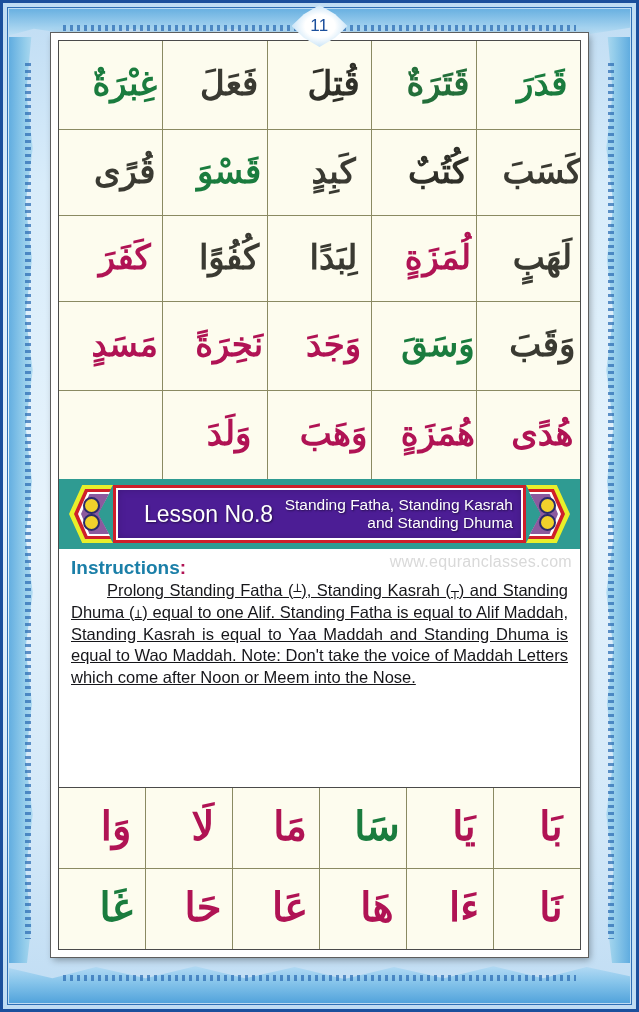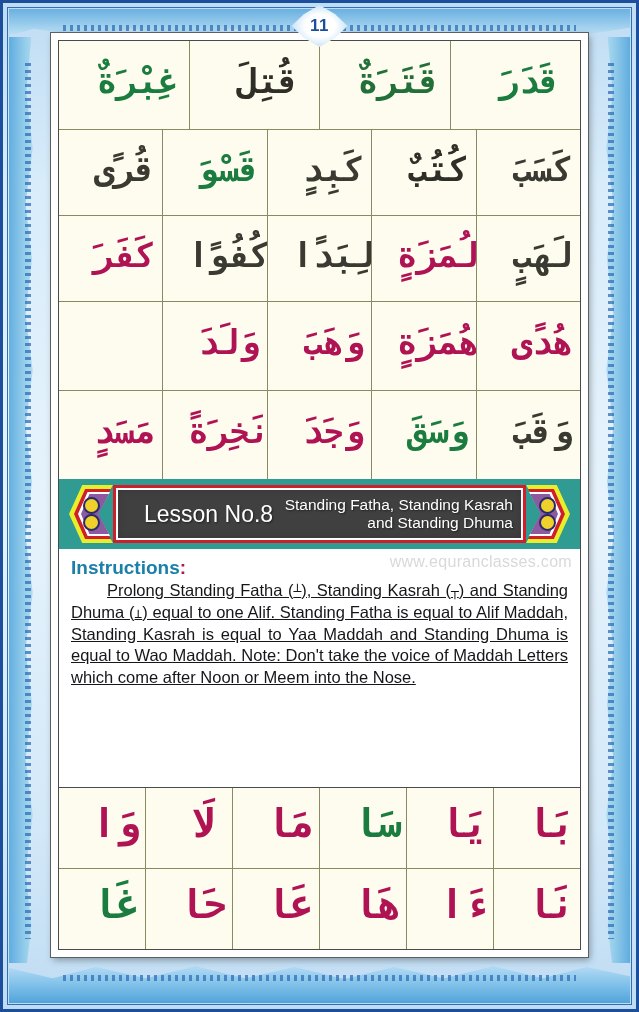--- a/index.html
+++ b/index.html
@@ -51,21 +51,21 @@
     width:56px;height:42px;display:flex;align-items:center;justify-content:center;
     z-index:6;
   }
   .page-badge .diamond{
     position:absolute;inset:0;
     background:radial-gradient(ellipse at 50% 50%,#ffffff 38%,#cfe7f8 68%,#8fc4e6 100%);
     clip-path:polygon(50% 0,78% 22%,100% 50%,78% 78%,50% 100%,22% 78%,0 50%,22% 22%);
     border:0;
   }
   .page-badge .num{
-    position:relative;font-size:17px;font-weight:bold;color:#1b4f9c;letter-spacing:.5px;
+    position:relative;font-size:17px;font-weight:normal;color:#1b4f9c;letter-spacing:.5px;
   }
 
   
   .frame{
     position:absolute;left:48px;top:30px;right:48px;bottom:52px;
     background:#ffffff;
     border:3px solid #ffffff;
     box-shadow:0 0 0 1px #5e5e5e, 2px 3px 7px rgba(0,0,0,.35);
     box-sizing:border-box;
     padding:4px;
@@ -83,21 +83,21 @@
     flex:1 1 0;border-left:1px solid #8a8a62;
     background:#fdfcee;
     display:flex;align-items:center;justify-content:center;
     direction:rtl;
     box-sizing:border-box;
     overflow:hidden;
   }
   .cell:first-child{border-left:none;}
   .cell.blank{background:#fdfcee;}
   .ar{
-    font-family:Liberation Mono, monospace;
+    font-family:Liberation Serif, serif;
     font-size:34px;line-height:1;font-weight:bold;
     color:#1e7a3c;
     white-space:nowrap;
     transform:translateY(-1px);
     margin-left:28px;
   }
   .r1{height:88px;}
   .r2{height:85px;}
   .r3{height:85px;}
   .r4{height:88px;}
@@ -131,21 +131,21 @@
   .cap .c3{position:absolute;inset:7px 3px 7px 9px;background:#ffffff;
     clip-path:polygon(100% 0,30% 0,0 50%,30% 100%,100% 100%,62% 50%);}
   .cap .c4{position:absolute;inset:9px 4px 9px 12px;background:#8c5a9e;
     clip-path:polygon(100% 0,30% 0,0 50%,30% 100%,100% 100%,62% 50%);}
   .cap .orn{position:absolute;left:14px;top:12px;width:13px;height:13px;border-radius:50%;
     background:#f0d12b;border:2px solid #2a2a6a;}
   .cap .orn2{position:absolute;left:14px;bottom:12px;width:13px;height:13px;border-radius:50%;
     background:#f0d12b;border:2px solid #2a2a6a;}
   .cap.right{transform:scaleX(-1);}
   .plaque{
-    flex:1 1 auto;height:58px;background:#404040;
+    flex:1 1 auto;height:58px;background:#4c1d95;
     border:3px solid #cf1f2a;
     outline:2px solid #ffffff;outline-offset:-5px;
     display:flex;align-items:center;justify-content:flex-start;
     box-sizing:border-box;padding:0 10px;gap:8px;
     box-shadow:inset 0 0 10px rgba(0,0,0,.25);
   }
   .lesson-no{color:#ffffff;font-size:23px;font-weight:500;white-space:nowrap;
     text-shadow:1px 1px 2px rgba(0,0,0,.5);padding-left:18px;}
   .lesson-sub{color:#ffffff;font-size:15.5px;line-height:1.15;text-align:right;flex:1;
     text-shadow:1px 1px 2px rgba(0,0,0,.5);}
@@ -194,20 +194,23 @@
   <div class="frame">
     <div class="frame-inner">
 
       <div class="grid">
 
         <div class="row r1">
           <div class="cell">
               <span class="ar c-green">غِبْرَةٌ</span>
             </div>
           <div class="cell">
+              <span class="ar c-dark">فَعَلَ</span>
+            </div>
+          <div class="cell">
               <span class="ar c-mix2">قُتِلَ</span>
             </div>
           <div class="cell">
               <span class="ar c-mix1">قَتَرَةٌ</span>
             </div>
           <div class="cell">
               <span class="ar c-green">قَدَرَ</span>
             </div>
         </div>
 
@@ -237,56 +240,56 @@
               <span class="ar c-dark">كُفُوًا</span>
             </div>
           <div class="cell">
               <span class="ar c-dark">لِبَدًا</span>
             </div>
           <div class="cell">
               <span class="ar c-maroon">لُمَزَةٍ</span>
             </div>
           <div class="cell">
               <span class="ar c-dark">لَهَبٍ</span>
+            </div>
+        </div>
+
+        <div class="row r4">
+          <div class="cell">
+              <span class="ar c-maroon">مَسَدٍ</span>
+            </div>
+          <div class="cell">
+              <span class="ar c-maroon">نَخِرَةً</span>
+            </div>
+          <div class="cell">
+              <span class="ar c-maroon">وَجَدَ</span>
+            </div>
+          <div class="cell">
+              <span class="ar c-green">وَسَقَ</span>
+            </div>
+          <div class="cell">
+              <span class="ar c-dark">وَقَبَ</span>
             </div>
         </div>
 
         <div class="row r5">
           <div class="cell blank">
               <span class="ar"></span>
             </div>
           <div class="cell">
               <span class="ar c-maroon">وَلَدَ</span>
             </div>
           <div class="cell">
               <span class="ar c-maroon">وَهَبَ</span>
             </div>
           <div class="cell">
               <span class="ar c-maroon">هُمَزَةٍ</span>
             </div>
           <div class="cell">
               <span class="ar c-maroon">هُدًى</span>
-            </div>
-        </div>
-
-        <div class="row r4">
-          <div class="cell">
-              <span class="ar c-maroon">مَسَدٍ</span>
-            </div>
-          <div class="cell">
-              <span class="ar c-maroon">نَخِرَةً</span>
-            </div>
-          <div class="cell">
-              <span class="ar c-maroon">وَجَدَ</span>
-            </div>
-          <div class="cell">
-              <span class="ar c-green">وَسَقَ</span>
-            </div>
-          <div class="cell">
-              <span class="ar c-dark">وَقَبَ</span>
             </div>
         </div>
       </div>
 
       <div class="banner-wrap">
         <div class="cap">
           <div class="c1"></div>
             <div class="c2"></div>
             <div class="c3"></div>
             <div class="c4"></div>

